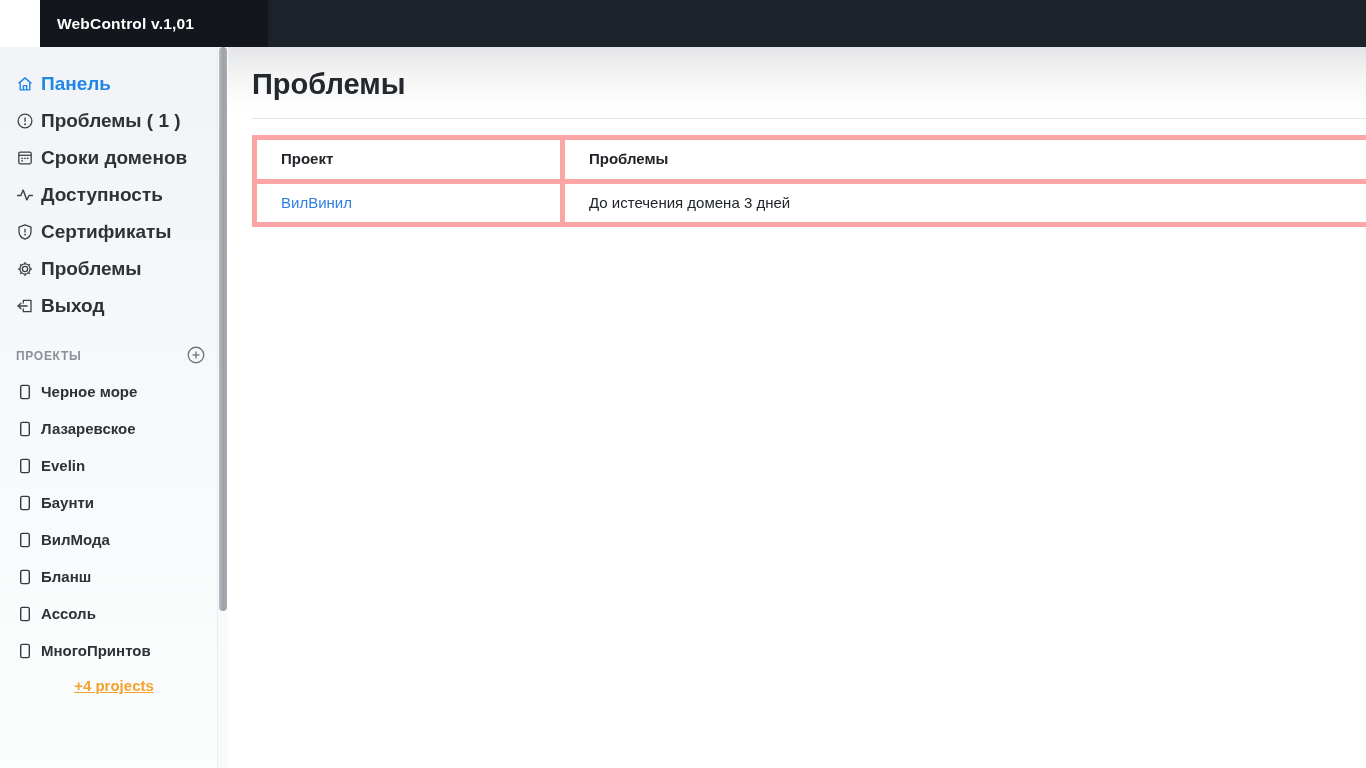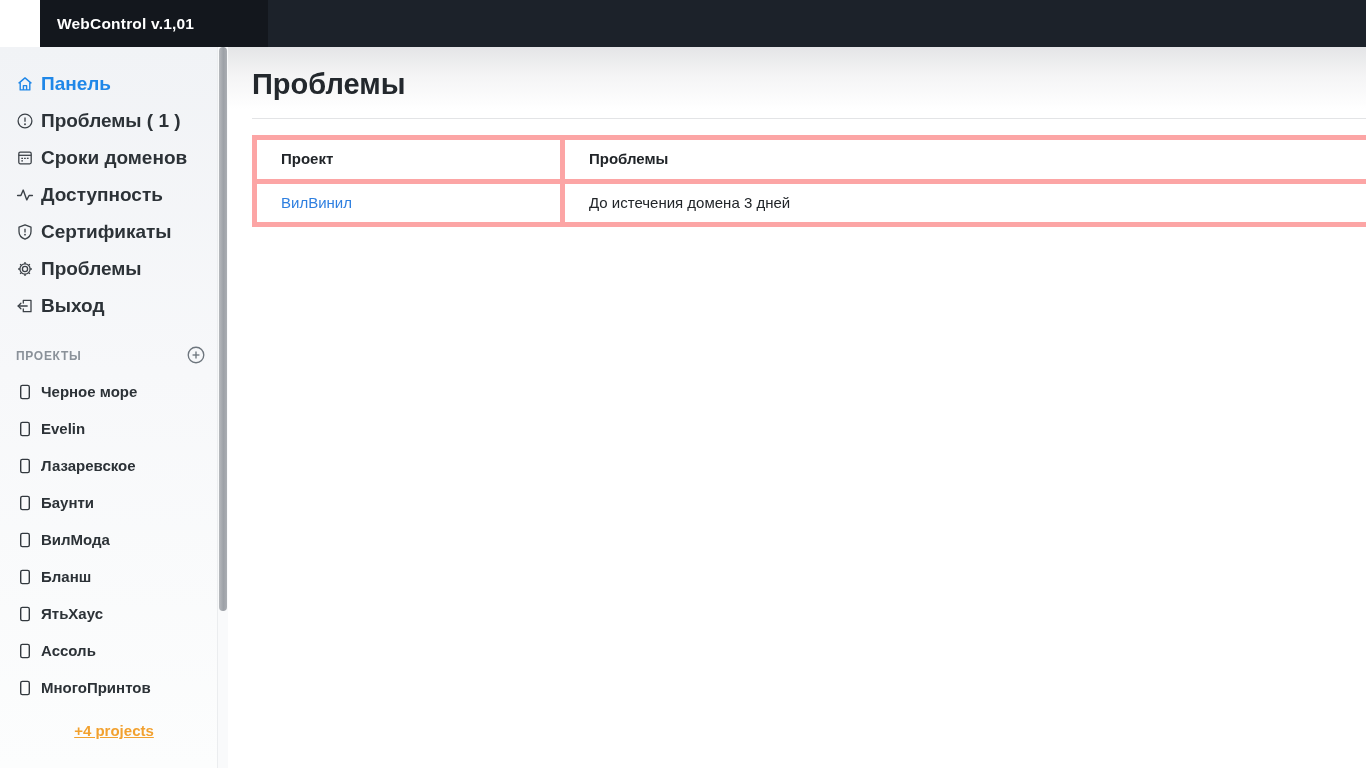--- a/index.html
+++ b/index.html
@@ -28,21 +28,21 @@
     margin-top:15px;height:34px;padding:0 22px 0 16px;}
   .projects-title{color:#8a9199;font-size:12px;font-weight:700;letter-spacing:.7px;}
   .add-project-btn{width:20px;height:20px;color:#6d757d;cursor:pointer;display:inline-flex;
     align-items:center;justify-content:center;background:none;border:none;padding:0;}
 
   .project-item{display:flex;align-items:center;height:37px;padding:0 16px;cursor:pointer;
     color:#2c3237;font-size:15px;font-weight:600;}
   .project-item .icon{width:18px;height:18px;margin-right:7px;display:inline-flex;
     align-items:center;justify-content:center;color:#33393f;flex:0 0 18px;}
 
-  .more-projects{display:block;text-align:center;margin-top:16px;
+  .more-projects{display:block;text-align:center;margin-top:8px;
     color:#f2a12f;font-size:15px;font-weight:600;text-decoration:underline;cursor:pointer;}
 
   
   .sb-track{position:absolute;top:0;right:0;width:11px;height:721px;
     background:#f9fafb;border-left:1px solid #ebedef;}
   .sb-thumb{position:absolute;top:0;left:1px;width:8px;height:564px;
     background:linear-gradient(90deg,#b6b9bd,#9da1a7 55%,#aaadb2);border-radius:4px;cursor:pointer;}
 
   
   .main{position:absolute;top:47px;left:228px;width:1212px;height:721px;
@@ -162,61 +162,53 @@
             </svg>
           </span>
        <span>Черное море</span>
      </div>
         <div class="project-item">
        <span class="icon">
             <svg width="18" height="18" viewBox="0 0 18 18" fill="none" stroke="currentColor" stroke-width="1.4">
               <rect x="4.7" y="2.4" width="8.6" height="13.2" rx="1.7"></rect>
             </svg>
           </span>
+       <span>Лазаревское</span>
+     </div>
+        <div class="project-item">
+       <span class="icon">
+            <svg width="18" height="18" viewBox="0 0 18 18" fill="none" stroke="currentColor" stroke-width="1.4">
+              <rect x="4.7" y="2.4" width="8.6" height="13.2" rx="1.7"></rect>
+            </svg>
+          </span>
        <span>Evelin</span>
      </div>
         <div class="project-item">
        <span class="icon">
             <svg width="18" height="18" viewBox="0 0 18 18" fill="none" stroke="currentColor" stroke-width="1.4">
               <rect x="4.7" y="2.4" width="8.6" height="13.2" rx="1.7"></rect>
             </svg>
           </span>
-       <span>Лазаревское</span>
-     </div>
-        <div class="project-item">
-       <span class="icon">
-            <svg width="18" height="18" viewBox="0 0 18 18" fill="none" stroke="currentColor" stroke-width="1.4">
-              <rect x="4.7" y="2.4" width="8.6" height="13.2" rx="1.7"></rect>
-            </svg>
-          </span>
        <span>Баунти</span>
      </div>
         <div class="project-item">
        <span class="icon">
             <svg width="18" height="18" viewBox="0 0 18 18" fill="none" stroke="currentColor" stroke-width="1.4">
               <rect x="4.7" y="2.4" width="8.6" height="13.2" rx="1.7"></rect>
             </svg>
           </span>
        <span>ВилМода</span>
      </div>
         <div class="project-item">
        <span class="icon">
             <svg width="18" height="18" viewBox="0 0 18 18" fill="none" stroke="currentColor" stroke-width="1.4">
               <rect x="4.7" y="2.4" width="8.6" height="13.2" rx="1.7"></rect>
             </svg>
           </span>
        <span>Бланш</span>
-     </div>
-        <div class="project-item">
-       <span class="icon">
-            <svg width="18" height="18" viewBox="0 0 18 18" fill="none" stroke="currentColor" stroke-width="1.4">
-              <rect x="4.7" y="2.4" width="8.6" height="13.2" rx="1.7"></rect>
-            </svg>
-          </span>
-       <span>ЯтьХаус</span>
      </div>
         <div class="project-item">
        <span class="icon">
             <svg width="18" height="18" viewBox="0 0 18 18" fill="none" stroke="currentColor" stroke-width="1.4">
               <rect x="4.7" y="2.4" width="8.6" height="13.2" rx="1.7"></rect>
             </svg>
           </span>
        <span>Ассоль</span>
      </div>
         <div class="project-item">

